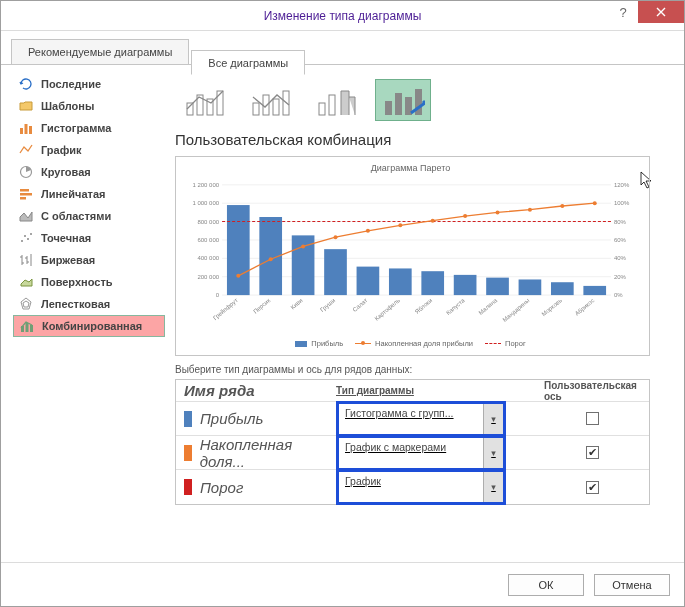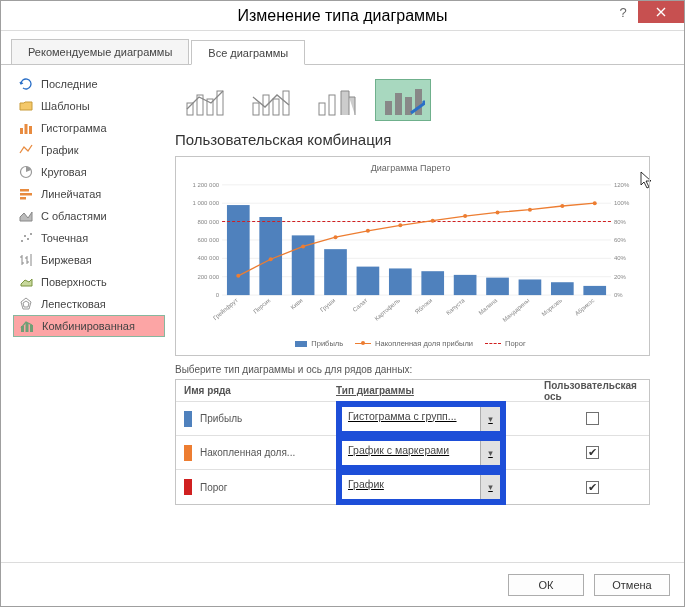--- a/index.html
+++ b/index.html
@@ -1,47 +1,47 @@
 <!DOCTYPE html>
 <html><head>
 <meta charset="utf-8">
 <style>
   * { box-sizing: border-box; margin: 0; padding: 0; font-family: "Segoe UI", Arial, sans-serif; }
   body { background: #fff; width: 685px; height: 607px; overflow: hidden; }
   .window { width: 685px; height: 607px; border: 1px solid #9f9f9f; background: #fff; display: flex; flex-direction: column; }
   .titlebar { height: 30px; background: #fff; border-bottom: 1px solid #dcdcdc; display: flex; align-items: center; position: relative; }
-  .titlebar .title { flex: 1; text-align: center; font-size: 16px; color: #000000; }
+  .titlebar .title { flex: 1; text-align: center; font-size: 12px; color: #4c1d95; }
   .titlebar .btns { position: absolute; right: 0; top: 0; display: flex; }
   .tb-btn { width: 30px; height: 22px; display: flex; align-items: center; justify-content: center; font-size: 13px; color: #666; }
   .tb-close { width: 46px; height: 22px; background: #c75050; color: #fff; font-size: 13px; display: flex; align-items: center; justify-content: center; }
   .tabs-row { display: flex; padding: 8px 10px 0 10px; border-bottom: 1px solid #c5c5c5; height: 34px; }
   .tab { font-size: 11px; color: #444; padding: 6px 16px 7px; border: 1px solid transparent; border-bottom: none; margin-right: 2px; background: #f5f5f5; border-color: #c5c5c5; }
-  .tab.active { background: #fff; position: relative; top: 1px; border-bottom: 1px solid #fff; }
+  .tab.active { background: #fff; position: relative; top: 11px; border-bottom: 1px solid #fff; }
   .content { flex: 1; display: flex; padding: 8px 12px 0 12px; gap: 10px; overflow: hidden; }
-  .sidebar { width: 152px; display: flex; flex-direction: column; }
+  .sidebar { width: 152px; display: flex; flex-direction: column; font-weight: bold; }
   .side-item { display: flex; align-items: center; gap: 8px; height: 22px; padding: 0 6px; font-size: 11px; color: #444; }
   .side-item.selected { background: #fca5a5; border: 1px solid #86b79e; }
   .side-icon { width: 14px; height: 14px; }
   .main { flex: 1; display: flex; flex-direction: column; min-width: 0; }
   .subtype-row { display: flex; gap: 10px; padding: 6px 2px 8px; }
   .subtype { width: 56px; height: 42px; display: flex; align-items: center; justify-content: center; }
   .subtype.selected { background: #a8d8bf; border: 1px solid #6fb08c; }
   .section-title { font-size: 15px; color: #333; padding: 2px 0 8px; }
   .chart-box { border: 1px solid #c5c5c5; padding: 6px 8px 4px 4px; width: 475px; height: 200px; position: relative; }
   .chart-title { text-align: center; font-size: 9px; color: #666; margin-bottom: 2px; }
   .cursor { position: absolute; width: 14px; height: 20px; top: 98px; right: 18px; }
   .grid-label { font-size: 10px; color: #555; padding: 8px 0 4px; }
   .series-grid { border: 1px solid #c5c5c5; width: 475px; }
   .sg-head { display: flex; border-bottom: 1px solid #e0e0e0; font-size: 10px; font-weight: 700; color: #555; height: 22px; align-items: center; }
   .sg-row { display: flex; height: 34px; align-items: center; border-bottom: 1px solid #e0e0e0; }
   .sg-row:last-child { border-bottom: none; }
-  .sg-name { width: 160px; display: flex; align-items: center; gap: 8px; padding-left: 8px; font-size: 10px; color: #555; }
+  .sg-name { width: 160px; display: flex; align-items: center; gap: 8px; padding-left: 8px; font-size: 15px; color: #555; font-style: italic; }
   .swatch { width: 8px; height: 16px; }
   .sg-type { width: 200px; text-decoration: underline; }
-  .select { display: flex; border: 6px solid #1d4ed8; height: 36px; width: 170px; }
+  .select { display: flex; border: 3px solid #1d4ed8; height: 36px; width: 170px; }
   .select-val { flex: 1; font-size: 10.5px; color: #444; padding: 3px 6px; white-space: nowrap; overflow: hidden; }
   .select-btn { width: 20px; background: #e1e1e1; border-left: 1px solid #adadad; display: flex; align-items: center; justify-content: center; font-size: 9px; color: #555; }
   .sg-aux { flex: 1; display: flex; justify-content: center; }
   .chk { width: 13px; height: 13px; border: 1px solid #707070; display: flex; align-items: center; justify-content: center; font-size: 11px; color: #333; background: #fff; }
   .footer { height: 44px; border-top: 1px solid #dcdcdc; display: flex; justify-content: flex-end; align-items: center; gap: 10px; padding: 0 14px; }
   .btn { min-width: 76px; height: 22px; border: 1px solid #adadad; background: #fdfdfd; font-size: 11px; color: #333; }
   
   .plot-area { width: 100%; height: 158px; }
   .legend { display: flex; justify-content: center; gap: 12px; font-size: 7.5px; color: #666; margin-top: 2px; }
   .legend span { display: flex; align-items: center; gap: 4px; }

